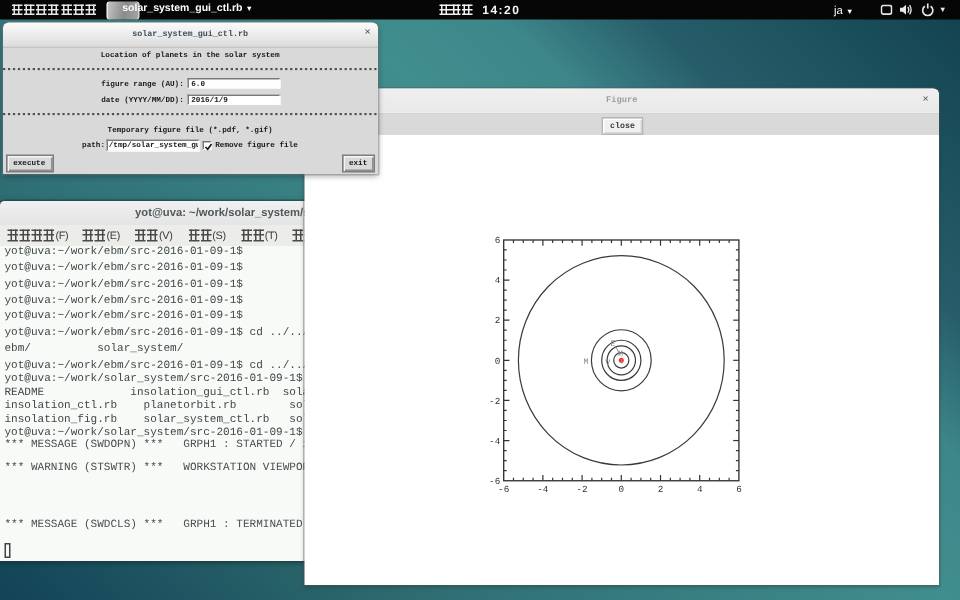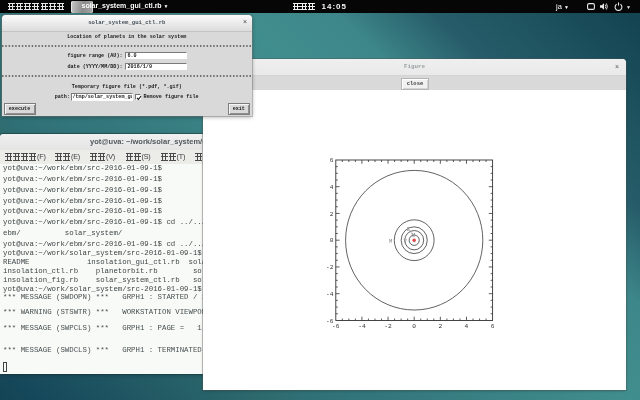--- a/index.html
+++ b/index.html
@@ -93,21 +93,20 @@
 yot@uva:~/work/ebm/src-2016-01-09-1$ cd ../../
 ebm/          solar_system/
 yot@uva:~/work/ebm/src-2016-01-09-1$ cd ../../solar_system/</div>
       <div id="term-text2" style="top:84.5px; line-height:9.2px;">yot@uva:~/work/solar_system/src-2016-01-09-1$ ls
 README             insolation_gui_ctl.rb  solar_system_fig.rb
 insolation_ctl.rb    planetorbit.rb        solar_system_gui.rb
 insolation_fig.rb    solar_system_ctl.rb   solar_system_gui_ctl.rb
 yot@uva:~/work/solar_system/src-2016-01-09-1$ ruby solar_system_gui_ctl.rb</div>
       <div class="tmsg" style="top:129px;">*** MESSAGE (SWDOPN) ***   GRPH1 : STARTED / iws = 4</div>
       <div class="tmsg" style="top:144px;">*** WARNING (STSWTR) ***   WORKSTATION VIEWPORT IS MODIFIED</div>
-      <div class="tmsg" style="top:159.5px;">*** MESSAGE (SWPCLS) ***   GRPH1 : PAGE =   1</div>
       <div class="tmsg" style="top:181.5px;">*** MESSAGE (SWDCLS) ***   GRPH1 : TERMINATED</div>
       <div class="abs" style="left:2.5px; top:198px; width:4.6px; height:10px; border:1px solid #3c4444;"></div>
     </div>
   </div>
 
   <div id="figwin">
     <div id="fig-title">
       <div class="abs" style="left:0; top:4px; width:100%; text-align:center; font-family:'Liberation Mono',monospace; font-weight:bold; font-size:5.8px; color:#9aa0a2;">Figure</div>
       <div class="abs" style="left:412px; top:4px; font-size:7px; color:#555;">×</div>
     </div>
@@ -282,21 +281,21 @@
     <div class="tklabel" style="left:141.5px; top:79.5px;">Remove figure file</div>
     <div class="tkbtn" style="left:1.5px; top:88.5px; width:32px; height:12px; line-height:10px;">execute</div>
     <div class="tkbtn" style="left:226px; top:88.5px; width:21.5px; height:12px; line-height:10px;">exit</div>
   </div>
 
   <div id="topbar">
     <span class="abs" style="left:7.5px; top:2.5px; white-space:nowrap;"><i class="cj cw"></i><i class="cj cw"></i><i class="cj cw"></i><i class="cj cw"></i><i class="cj cw"></i><i class="cj cw"></i><i class="cj cw"></i></span>
     <span class="abs" style="left:70.5px; top:0.5px; width:22px; height:12px; background:linear-gradient(100deg,#c8c8c8,#8a8a8a 55%,#a8a8a8); border-radius:2px; box-shadow:inset 1px 0 0 #e8e8e8, inset -1px 0 0 #d0d0d0;"></span>
     <span class="abs" style="left:81.5px; top:2px; font-size:7px; font-weight:bold; color:#fdfdfd;">solar_system_gui_ctl.rb <span style="font-size:5px;">▼</span></span>
     <span class="abs" style="left:292.5px; top:2.5px; white-space:nowrap;"><i class="cj cwb"></i><i class="cj cwb"></i><i class="cj cwb"></i></span>
-    <span class="abs" style="left:321.5px; top:1.5px; font-size:8px; font-weight:bold; color:#f5f5f5; letter-spacing:1px;">14:05</span>
+    <span class="abs" style="left:321.5px; top:1.5px; font-size:8px; font-weight:bold; color:#f5f5f5; letter-spacing:1px;">14:20</span>
     <span class="abs" style="left:556px; top:2px; font-size:7.5px; color:#fff;">ja <span style="font-size:5px;">▼</span></span>
 
     <svg class="abs" style="left:586.5px; top:3px;" width="8" height="7" viewBox="0 0 8 7">
       <rect x="0.6" y="0.6" width="6.8" height="5.8" rx="1.4" fill="none" stroke="#e8e8e8" stroke-width="1.1"></rect>
     </svg>
 
     <svg class="abs" style="left:599px; top:2px;" width="10" height="9" viewBox="0 0 10 9">
       <path d="M1 3.2 L2.8 3.2 L5 1.2 L5 7.8 L2.8 5.8 L1 5.8 Z" fill="#e8e8e8"></path>
       <path d="M6.2 2.6 Q7.6 4.5 6.2 6.4 M7.4 1.4 Q9.4 4.5 7.4 7.6" stroke="#e8e8e8" stroke-width="0.9" fill="none"></path>
     </svg>

